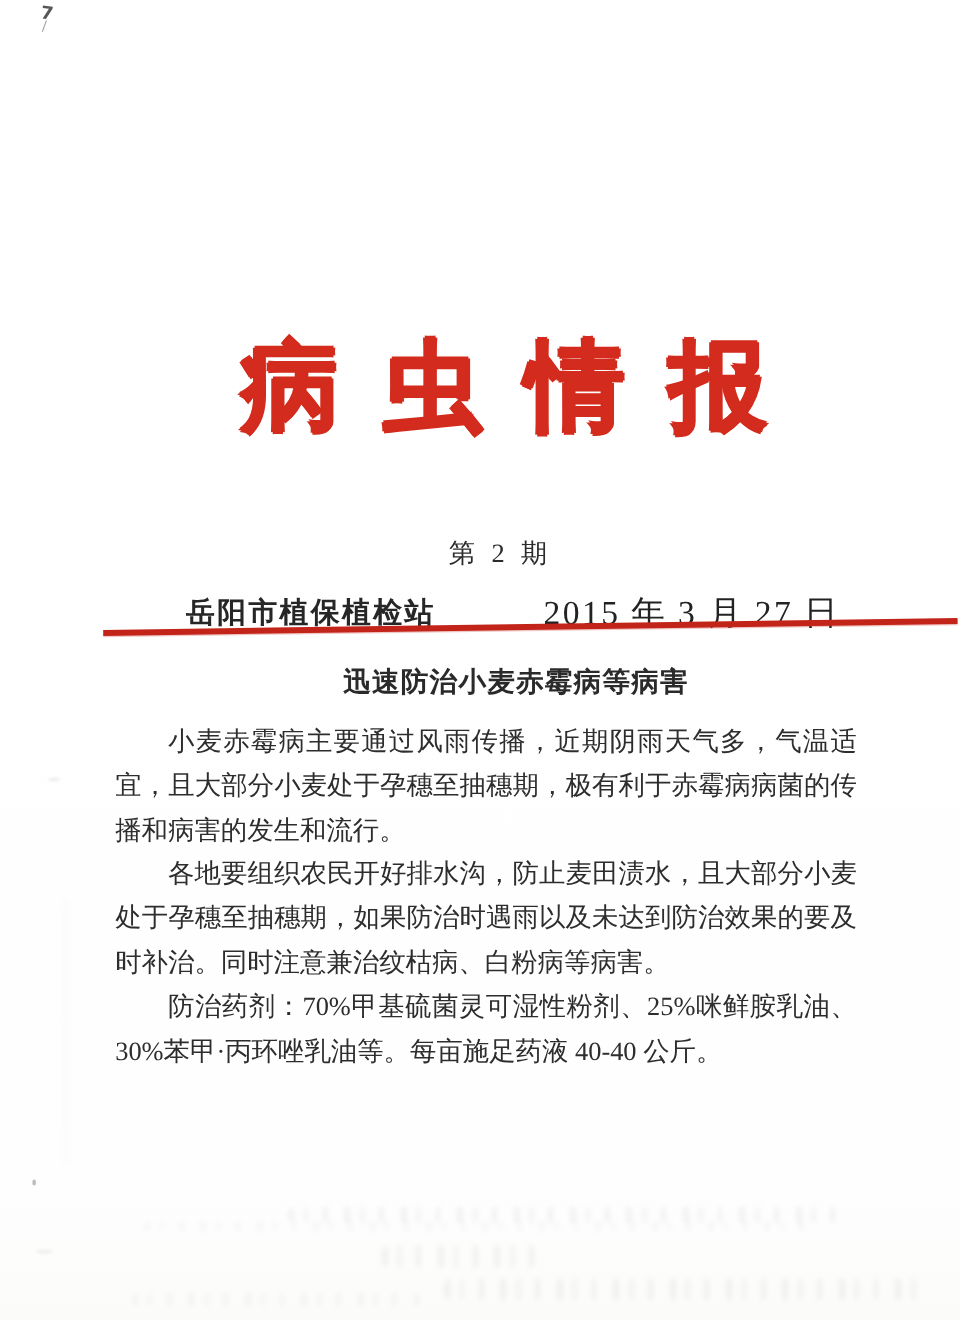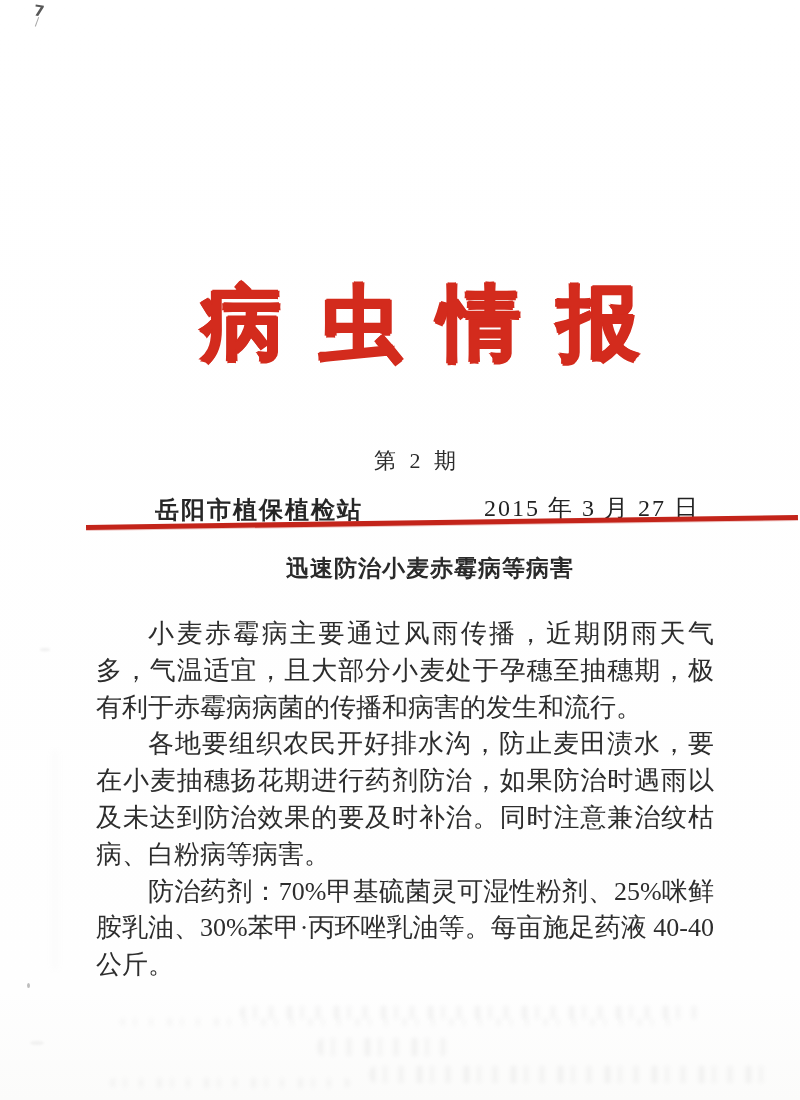--- a/index.html
+++ b/index.html
@@ -88,21 +88,21 @@
     top: 2px;
     font-size: 24px;
     font-weight: bold;
     letter-spacing: 2px;
     color: #262626;
   }
   .date {
     position: absolute;
     right: 100px;
     top: 0;
-    font-size: 24px;
+    font-size: 28px;
     letter-spacing: 2px;
     color: #222222;
   }
 
   .red-rule {
     position: absolute;
     top: 520px;
     left: 86px;
     width: 712px;
     height: 5px;
@@ -124,25 +124,24 @@
     letter-spacing: 1px;
     color: #2a2a2a;
     white-space: nowrap;
   }
 
   .body-text {
     position: absolute;
     top: 600px;
     left: 96px;
     width: 618px;
-    font-size: 26px;
+    font-size: 22px;
     line-height: 36.8px;
     text-align: justify;
     color: #2d2d2d;
-    margin-top: 16px;
   }
   .body-text p {
     text-indent: 2em;
   }
 
   
   .artifact { position: absolute; pointer-events: none; }
   .noise-band {
     filter: blur(2px);
     opacity: 0.10;
@@ -181,21 +180,21 @@
     <span class="org">岳阳市植保植检站</span>
     <span class="date">2015 年 3 月 27 日</span>
   </div>
 
   <div class="red-rule"></div>
 
   <h2 class="headline">迅速防治小麦赤霉病等病害</h2>
 
   <div class="body-text">
     <p>小麦赤霉病主要通过风雨传播，近期阴雨天气多，气温适宜，且大部分小麦处于孕穗至抽穗期，极有利于赤霉病病菌的传播和病害的发生和流行。</p>
-    <p>各地要组织农民开好排水沟，防止麦田渍水，要在小麦抽穗扬花期进行药剂防治，如果防治时遇雨以及未达到防治效果的要及时补治。同时注意兼治纹枯病、白粉病等病害。</p>
+    <p>各地要组织农民开好排水沟，防止麦田渍水，且大部分小麦处于孕穗至抽穗期，如果防治时遇雨以及未达到防治效果的要及时补治。同时注意兼治纹枯病、白粉病等病害。</p>
     <p>防治药剂：70%甲基硫菌灵可湿性粉剂、25%咪鲜胺乳油、30%苯甲·丙环唑乳油等。每亩施足药液 40-40 公斤。</p>
   </div>
 
   <div class="artifact noise-band band-1"></div>
   <div class="artifact noise-band band-2"></div>
   <div class="artifact noise-band band-3"></div>
   <div class="artifact noise-band band-4"></div>
   <div class="artifact noise-band band-5"></div>
   <div class="artifact speck speck-1"></div>
   <div class="artifact speck speck-2"></div>

